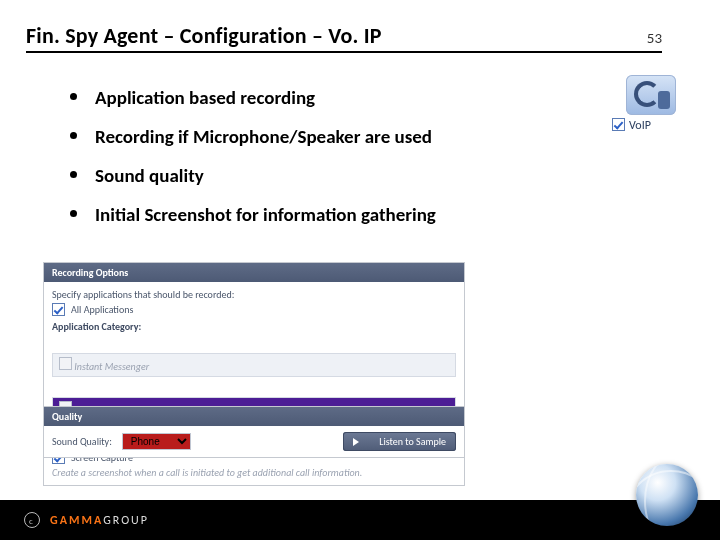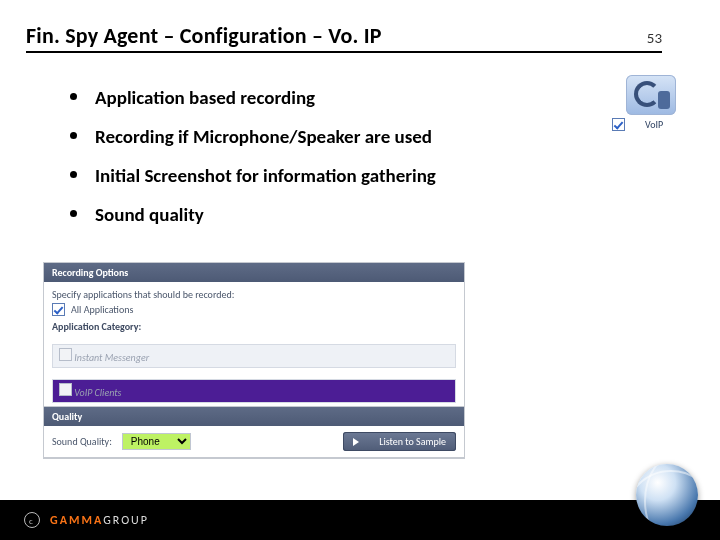--- a/index.html
+++ b/index.html
@@ -8,36 +8,36 @@
   .title{font-size:22px;font-weight:700;letter-spacing:.2px}
   .pagenum{font-size:15px;font-weight:400;color:#333;margin-bottom:2px}
   .bullets{position:absolute;left:30px;top:70px;width:480px}
   .bullets li{list-style:none;display:flex;align-items:flex-start;margin:0 0 16px 0;font-size:19px;font-weight:600}
   .dot{width:7px;height:7px;border-radius:50%;background:#000;margin:7px 18px 0 0;flex:0 0 auto}
   
   .voip-badge{position:absolute;right:30px;top:75px;width:78px}
   .voip-icon{width:50px;height:40px;margin:0 auto 3px;background:linear-gradient(#d6e4f6,#9db9e2);border-radius:6px;position:relative;box-shadow:inset 0 0 0 1px #9fb4d6}
   .voip-icon::before{content:"";position:absolute;left:8px;top:6px;width:18px;height:18px;border:4px solid #38507a;border-radius:50%;border-right-color:transparent}
   .voip-icon::after{content:"";position:absolute;right:6px;bottom:6px;width:12px;height:18px;background:#4e6b9b;border-radius:3px}
-  .voip-label{display:flex;align-items:flex-start;gap:20px;font-size:10px;color:#2d4060}
+  .voip-label{display:flex;align-items:flex-start;gap:4px;font-size:12px;color:#2d4060}
   .chk{width:11px;height:11px;border:1px solid #5a7bb5;background:#fff;position:relative;display:inline-block}
   .chk::after{content:"";position:absolute;left:1px;top:3px;width:7px;height:3px;border-left:2px solid #2d61c7;border-bottom:2px solid #2d61c7;transform:rotate(-48deg)}
   
   .panel{position:absolute;left:43px;width:420px;border:1px solid #c5c9d0;background:#fff;font-size:10px;color:#4a566b}
   .panel .hdr{background:linear-gradient(#5e6b86,#4d5a75);color:#fff;font-size:10px;font-weight:600;padding:3px 8px}
   .panel .body{padding:6px 8px}
   .row{display:flex;align-items:center;gap:6px;margin:2px 0}
   .subhdr{color:#3f4b62;font-weight:600;margin:4px 0 2px}
-  .sub{background:#eef1f6;border:1px solid #d5dae3;margin:11px 0;padding:3px 6px}
+  .sub{background:#eef1f6;border:1px solid #d5dae3;margin:20px 0;padding:3px 6px}
   .substripe{background:#4c1d95}
   .muted{color:#9aa2b1;font-style:italic}
   .btn{display:inline-flex;align-items:center;gap:20px;background:linear-gradient(#6d7a95,#4f5c77);color:#fff;border-radius:3px;padding:3px 10px;font-size:10px;box-shadow:inset 0 0 0 1px #3e4a63}
   .tri{width:0;height:0;border-left:6px solid #fff;border-top:4px solid transparent;border-bottom:4px solid transparent}
   .qualrow{display:flex;align-items:center;gap:10px}
-  .qualrow select{font-size:10px;background:#bef264;border:1px solid #c0c6d2;padding:1px 14px 1px 4px}
+  .qualrow select{font-size:10px;background:#b91c1c;border:1px solid #c0c6d2;padding:1px 14px 1px 4px}
   
   .footer{position:absolute;left:0;bottom:0;width:720px;height:40px;background:#000;display:flex;align-items:center;color:#dcdcdc;font-size:12px;letter-spacing:2px}
   .copy{width:14px;height:14px;border:1px solid #bbb;border-radius:50%;margin:0 10px 0 24px;display:flex;align-items:center;justify-content:center;font-size:9px;color:#bbb}
   .brand{font-weight:300}
   .brand b{font-weight:700;color:#f97316}
   .globe{position:absolute;right:22px;bottom:14px;width:62px;height:62px;border-radius:50%;background:radial-gradient(circle at 35% 30%,#fff 0%,#cfe1f4 30%,#4877ad 70%,#0e2544 100%);box-shadow:0 2px 6px rgba(0,0,0,.4);overflow:hidden}
   .globe::before{content:"";position:absolute;left:-12px;top:6px;width:90px;height:90px;border:2px solid rgba(255,255,255,.5);border-radius:50%}
   .globe::after{content:"";position:absolute;left:8px;top:-10px;width:60px;height:90px;border:2px solid rgba(255,255,255,.45);border-radius:50%}
   .chkoff{width:11px;height:11px;border:1px solid #b6bdca;background:#f2f3f6;display:inline-block}
 </style>
@@ -55,25 +55,25 @@
     <li>
         <span class="dot"></span>
         <span>Application based recording</span>
       </li>
     <li>
         <span class="dot"></span>
         <span>Recording if Microphone/Speaker are used</span>
       </li>
     <li>
         <span class="dot"></span>
-        <span>Initial Screenshot for information gathering</span>
+        <span>Sound quality</span>
       </li>
     <li>
         <span class="dot"></span>
-        <span>Sound quality</span>
+        <span>Initial Screenshot for information gathering</span>
       </li>
   </ul>
 
   <div class="voip-badge">
     <div class="voip-icon"></div>
     <div class="voip-label">
       <span class="chk"></span>
       <span>VoIP</span>
     </div>
   </div>

